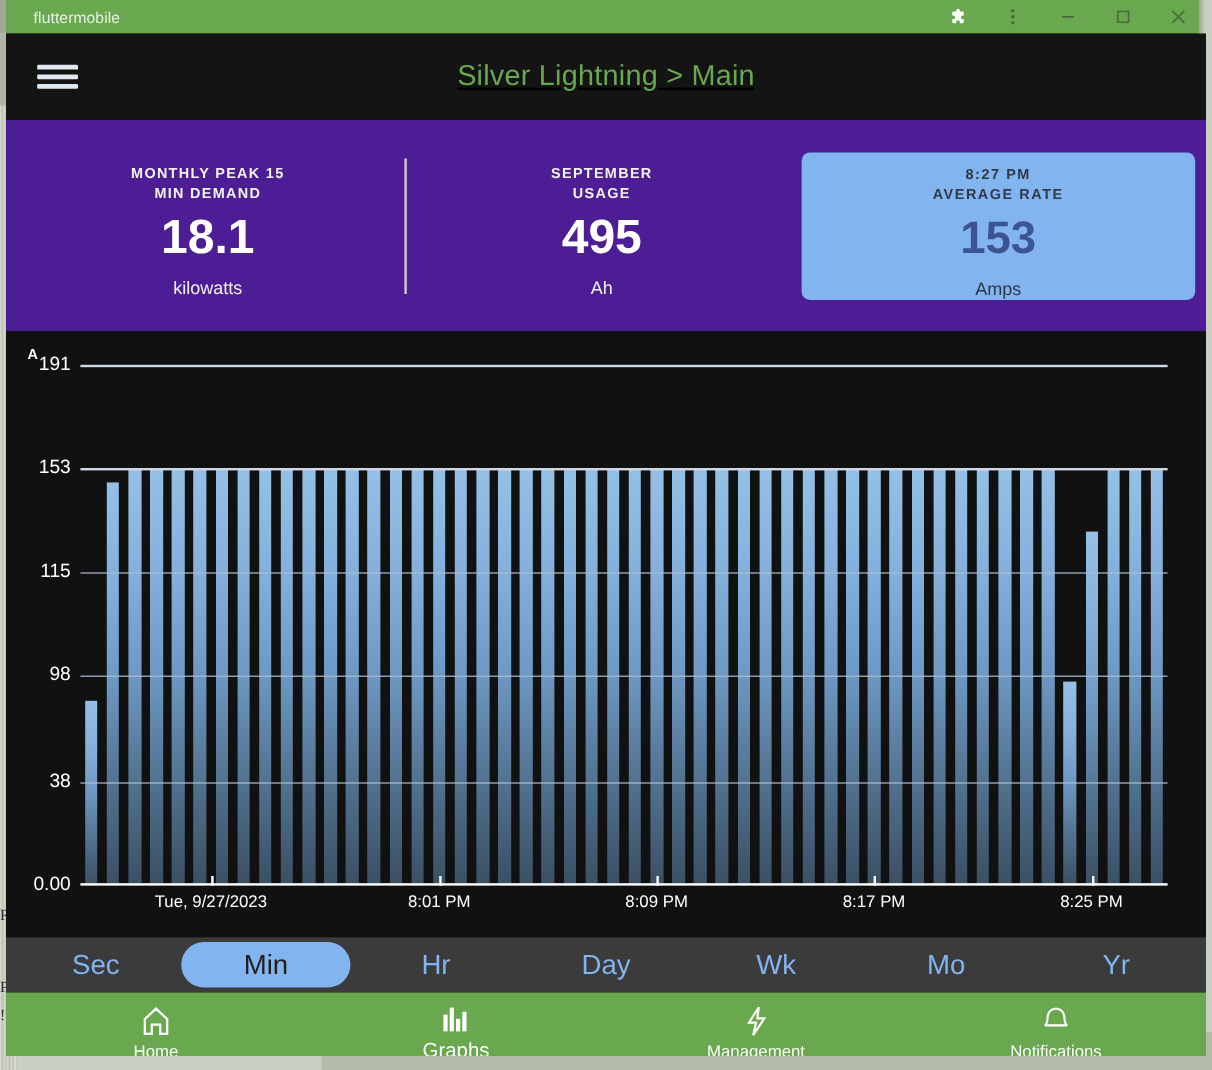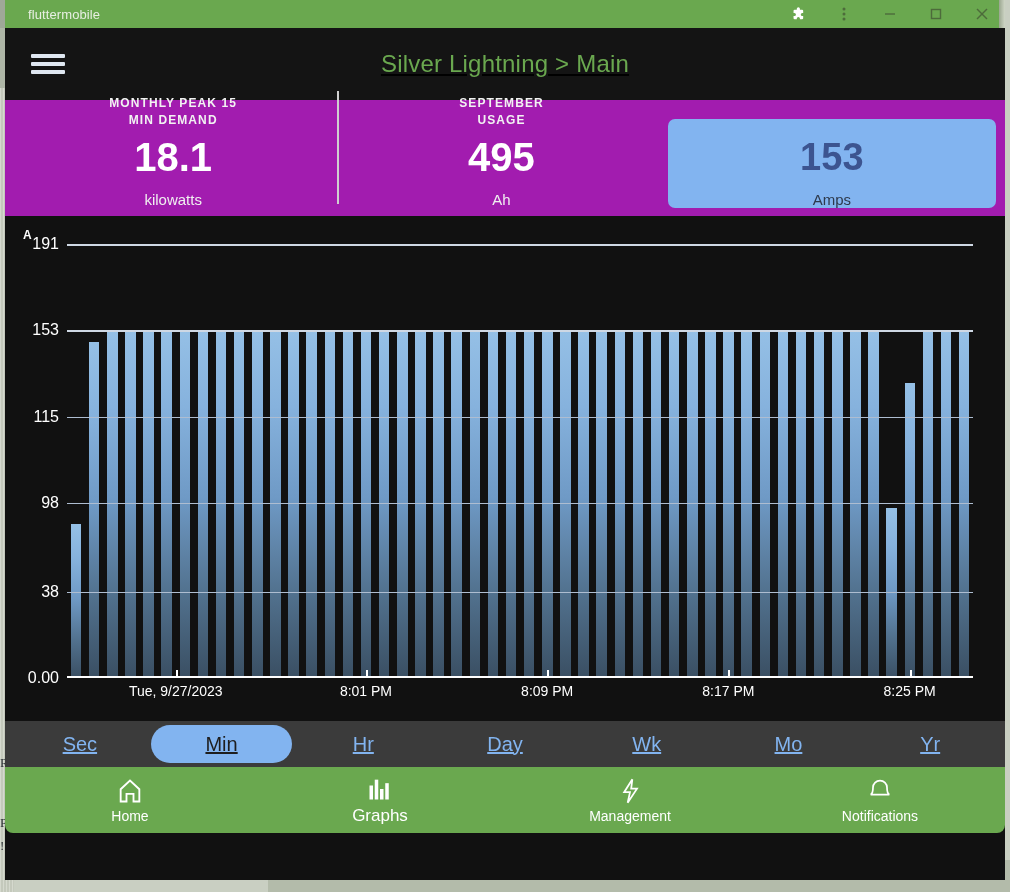--- a/index.html
+++ b/index.html
@@ -84,23 +84,23 @@
   }
   #app-title {
     width: 100%; text-align: center;
     color: #6aa84f;
     font-size: 24px;
     letter-spacing: .2px;
   }
 
   
   #stats {
-    height: 116px; width: 100%;
-    background: #a21caf;
-    display: flex; align-items: flex-end;
+    height: 176px; width: 100%;
+    background: #4c1d95;
+    display: flex; align-items: center;
     padding: 8px 4px;
   }
   .stat {
     flex: 1 1 0;
     display: flex; flex-direction: column;
     align-items: center; justify-content: flex-start;
     position: relative;
     padding-top: 8px;
   }
   .stat + .stat::before {
@@ -186,24 +186,23 @@
   
   #timescale {
     height: 46px; width: 100%;
     background: #3b3b3b;
     display: flex; align-items: center;
     padding: 0 4px;
   }
   .ts-tab {
     flex: 1 1 0; height: 38px;
     display: flex; align-items: center; justify-content: center;
-    color: #82b4f0; font-size: 20px;
+    color: #82b4f0; font-size: 23px;
     border-radius: 19px;
     cursor: pointer;
-    text-decoration: underline;
   }
   .ts-tab.active {
     background: #82b4f0; color: #1e1e1e;
   }
 
   
   #bottomnav {
     height: 66px; width: 100%;
     background: #6aa84f;
     display: flex; align-items: center;
@@ -298,20 +297,24 @@
     <div class="stat">
       <div class="stat-label">
         <span>SEPTEMBER</span><br>
         <span>USAGE</span>
       </div>
       <div class="stat-value">495</div>
       <div class="stat-unit">Ah</div>
     </div>
 
     <div class="stat highlight">
+      <div class="stat-label">
+        <span>8:27 PM</span><br>
+        <span>AVERAGE RATE</span>
+      </div>
       <div class="stat-value">153</div>
       <div class="stat-unit">Amps</div>
     </div>
   </div>
 
   <div id="chart-area">
     <div id="unit-label">A</div>
     <div id="plot">
       <div id="bars">
           <div class="bar-slot">

